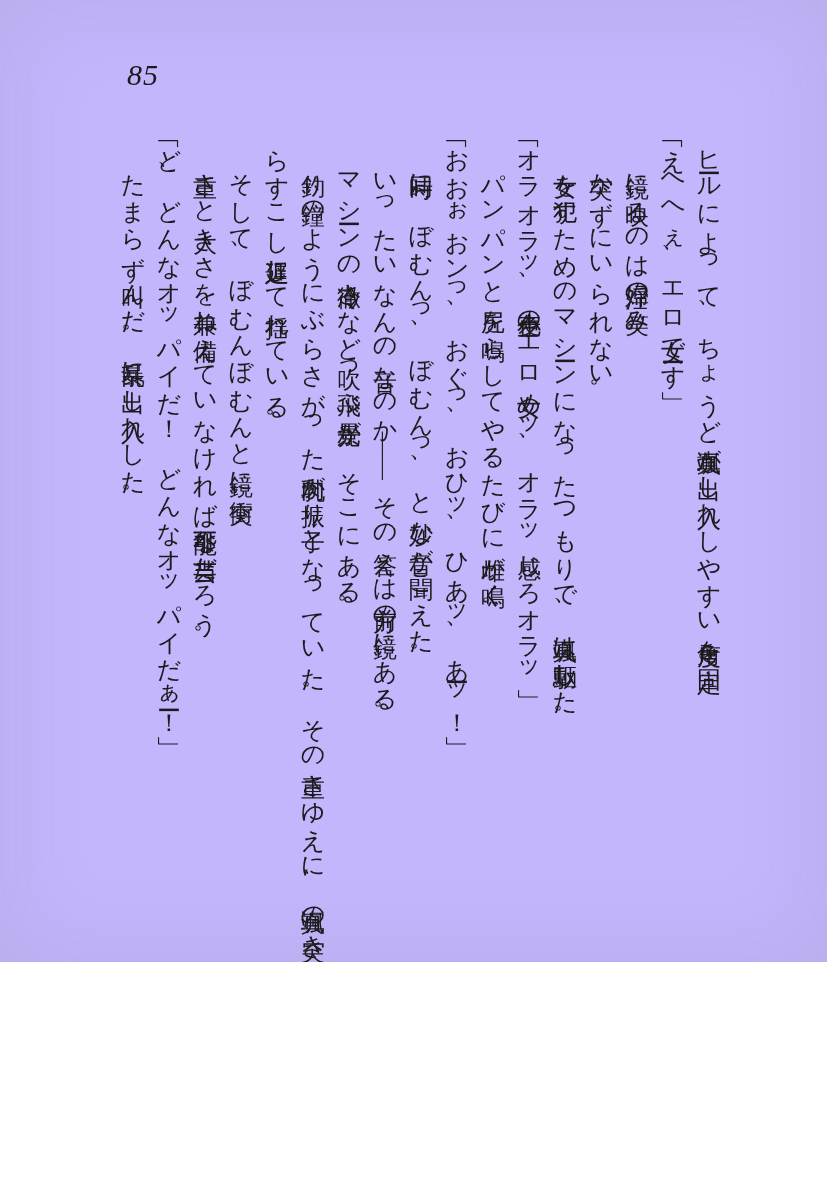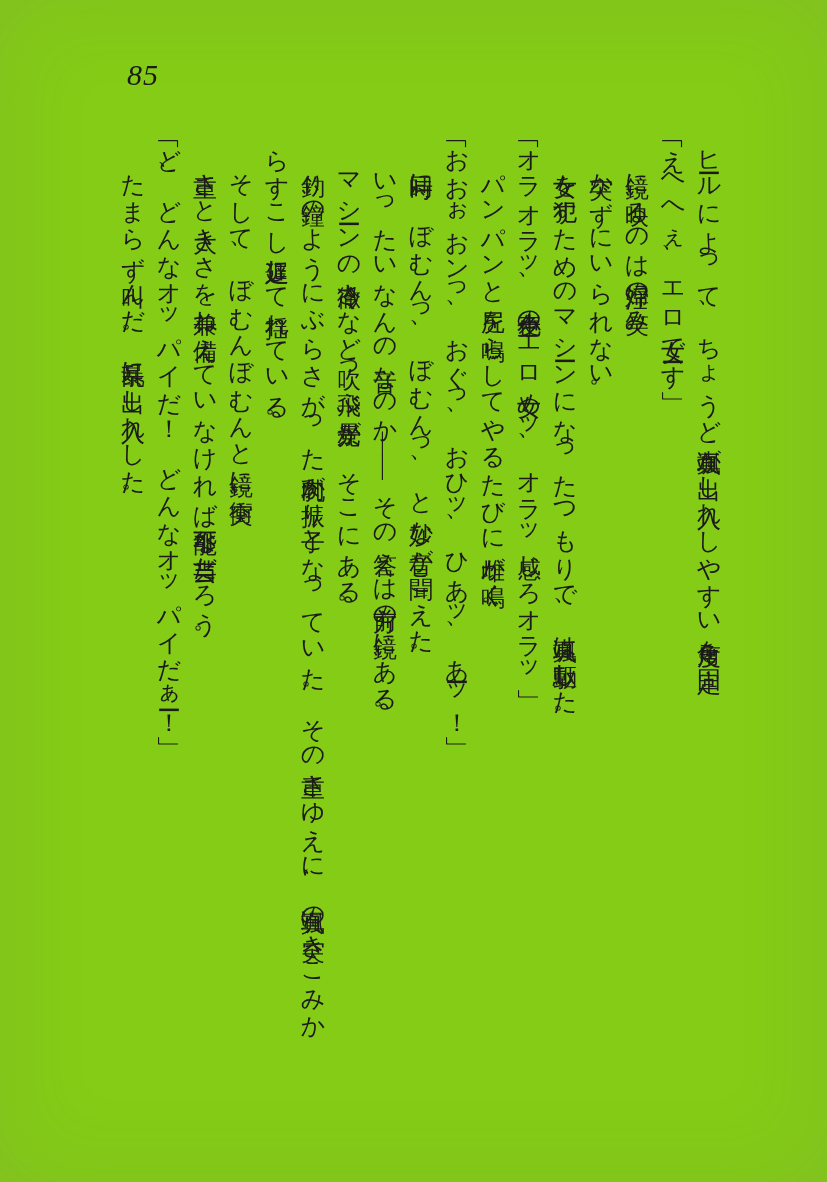--- a/index.html
+++ b/index.html
@@ -3,22 +3,22 @@
 <meta charset="utf-8">
 <style>
   html, body {
     margin: 0;
     padding: 0;
     background: #ffffff;
   }
   .page {
     position: relative;
     width: 827px;
-    height: 1182px;
-    background: #84cc16;
+    height: 962px;
+    background: #c4b5fd;
     box-shadow: inset 0 0 90px rgba(110,110,105,0.14);
     overflow: hidden;
     font-family: "Liberation Serif", "DejaVu Serif", serif;
     color: #1b1b1b;
   }
   .page-number {
     position: absolute;
     left: 127px;
     top: 58px;
     font-size: 30px;

